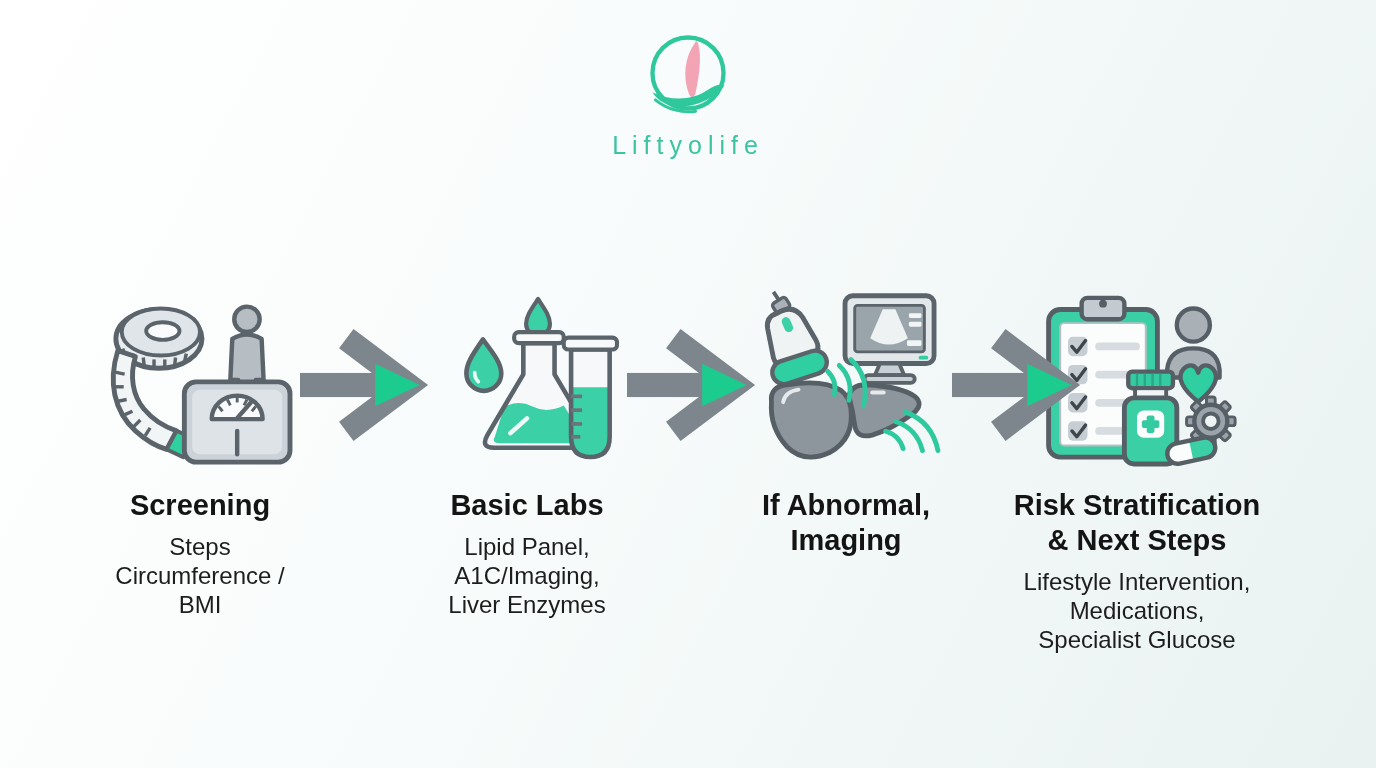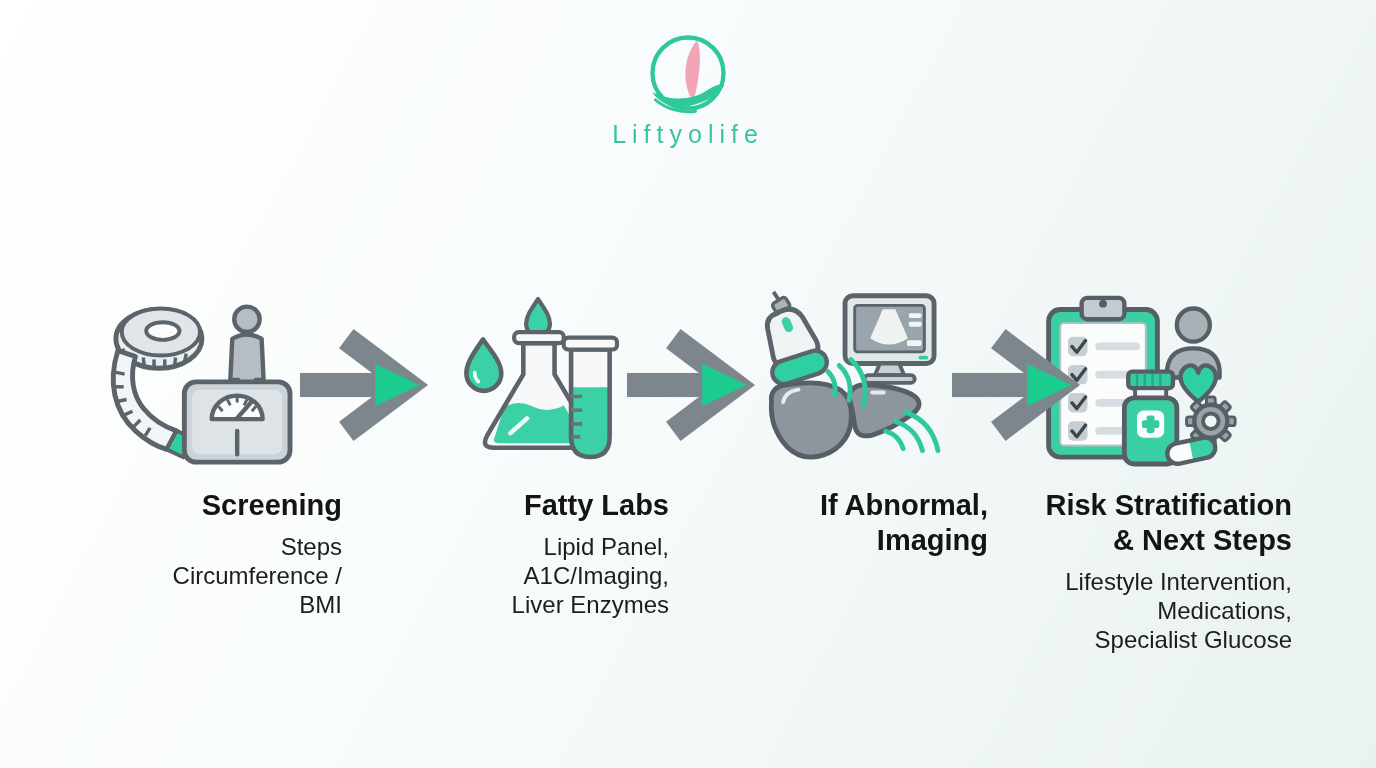--- a/index.html
+++ b/index.html
@@ -3,22 +3,22 @@
 <meta charset="utf-8">
 <style>
   html,body{margin:0;padding:0;}
   .stage{
     position:relative;width:1376px;height:768px;overflow:hidden;
     background:linear-gradient(118deg,#ffffff 0%,#f9fcfc 38%,#e9f2f1 100%);
     font-family:"Liberation Sans","DejaVu Sans",sans-serif;
   }
   .logo{position:absolute;top:30px;left:0;right:0;text-align:center;}
   .logo svg{display:block;margin:0 auto;}
-  .brand{font-size:25px;letter-spacing:6px;color:#3cc4a0;margin-top:4px;font-weight:400;}
-  .step{position:absolute;top:283px;text-align:right;}
+  .brand{font-size:25px;letter-spacing:6px;color:#3cc4a0;margin-top:15px;font-weight:400;}
+  .step{position:absolute;top:283px;text-align:center;}
   .icon-box{height:185px;display:flex;align-items:flex-end;justify-content:center;}
   .step h2{margin:20px 0 0;font-size:29px;line-height:1.2;color:#141414;font-weight:700;white-space:pre-line;}
   .step p{margin:9px 0 0;font-size:24px;line-height:1.22;color:#1d1d1d;white-space:pre-line;}
   .s1{left:58px;width:284px;}
   .s2{left:385px;width:284px;}
   .s3{left:704px;width:284px;}
   .s4{left:982px;width:310px;}
   .arrow{position:absolute;top:327px;}
   .a1{left:300px;} .a2{left:627px;} .a3{left:952px;}
 </style>
@@ -107,21 +107,21 @@
         <path d="M148,67 L148,162 Q148,184 169,184 Q190,184 190,162 L190,67 Z" fill="none" stroke="#5b646b" stroke-width="5" stroke-linejoin="round"></path>
         <rect x="140" y="54" width="58" height="13" rx="5" fill="#f6f8f9" stroke="#5b646b" stroke-width="4.5"></rect>
         <g stroke="#6b747a" stroke-width="4">
           <line x1="148" y1="118" x2="160" y2="118"></line>
             <line x1="148" y1="133" x2="160" y2="133"></line>
           <line x1="148" y1="148" x2="160" y2="148"></line>
             <line x1="148" y1="162" x2="158" y2="162"></line>
         </g>
       </svg>
     </div>
-    <h2>Fatty Labs</h2>
+    <h2>Basic Labs</h2>
     <p>Lipid Panel,
 A1C/Imaging,
 Liver Enzymes</p>
   </section>
 
   <section class="step s3">
     <div class="icon-box">
       <svg width="200" height="180" viewBox="0 0 202 186">
 
         <line x1="26" y1="4" x2="34" y2="16" stroke="#5b646b" stroke-width="4"></line>

